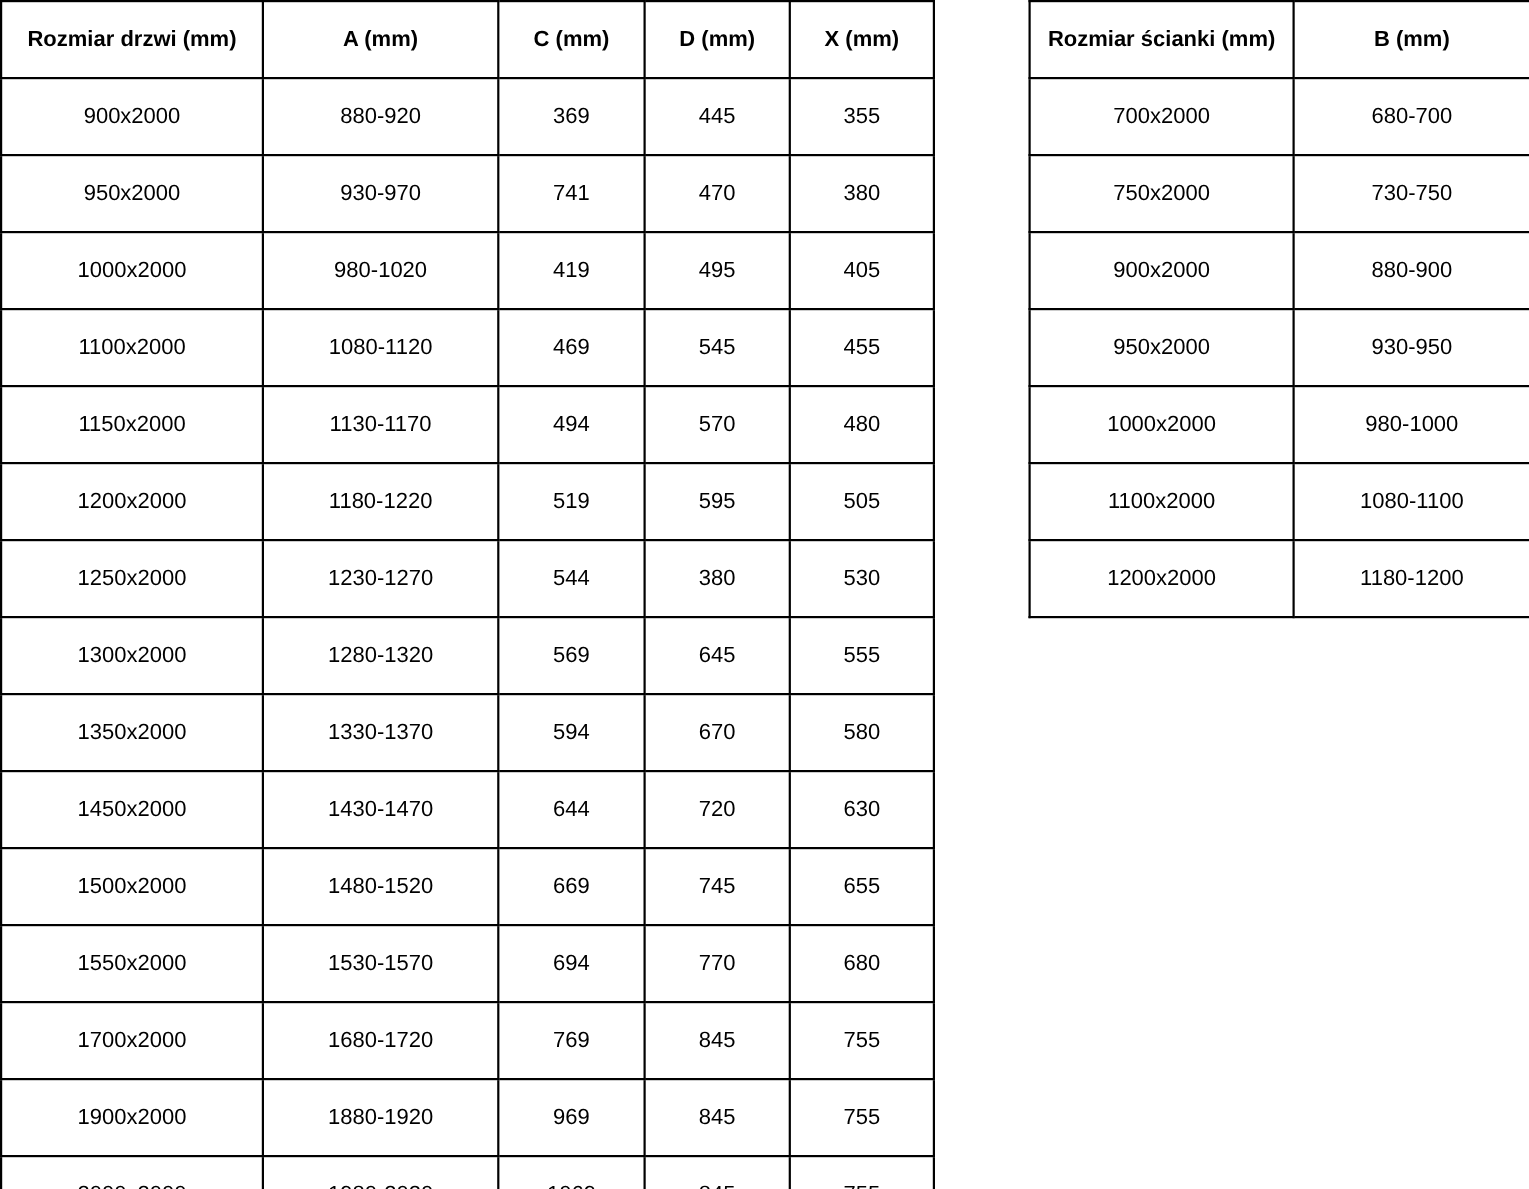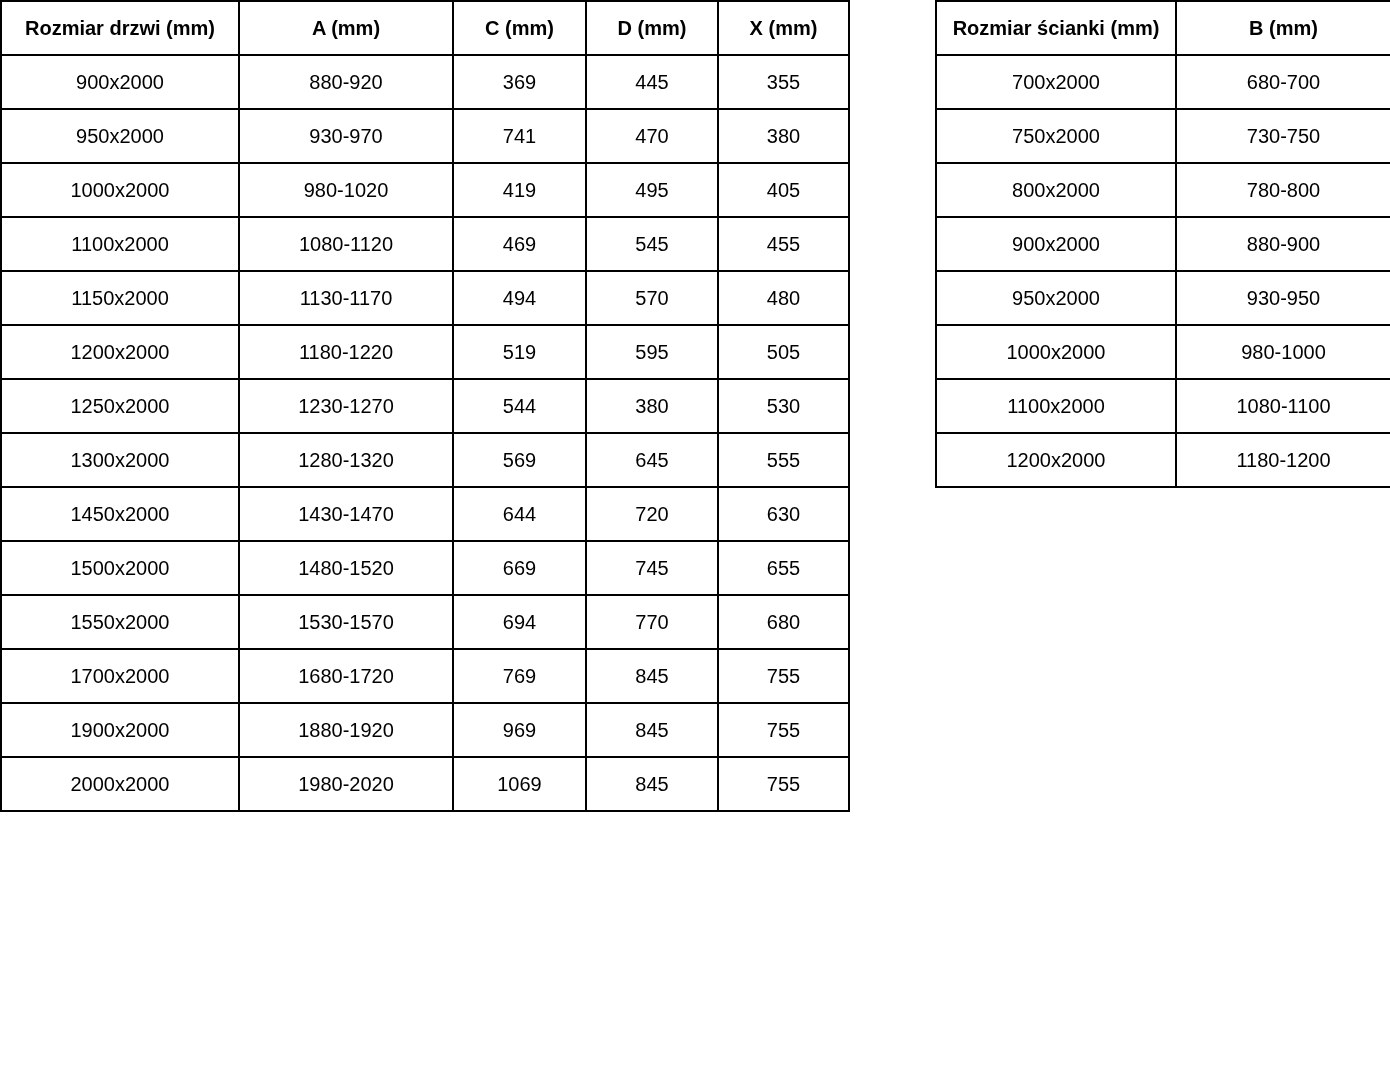--- a/index.html
+++ b/index.html
@@ -34,21 +34,21 @@
     padding: 0;
     font-size: 20px;
     line-height: 1;
     overflow: hidden;
     white-space: nowrap;
   }
   table.spec th {
     font-weight: bold;
   }
   table.spec tr {
-    height: 54px;
+    height: 70px;
     border-radius: 13px;
   }
   table.doors {
     left: 0;
     width: 848px;
   }
   table.walls {
     left: 935px;
     width: 455px;
   }
@@ -126,20 +126,27 @@
           <td>530</td>
         </tr>
         <tr>
           <td>1300x2000</td>
           <td>1280-1320</td>
           <td>569</td>
           <td>645</td>
           <td>555</td>
         </tr>
         <tr>
+          <td>1350x2000</td>
+          <td>1330-1370</td>
+          <td>594</td>
+          <td>670</td>
+          <td>580</td>
+        </tr>
+        <tr>
           <td>1450x2000</td>
           <td>1430-1470</td>
           <td>644</td>
           <td>720</td>
           <td>630</td>
         </tr>
         <tr>
           <td>1500x2000</td>
           <td>1480-1520</td>
           <td>669</td>
@@ -191,24 +198,20 @@
     <tbody>
         <tr>
           <td>700x2000</td>
           <td>680-700</td>
         </tr>
         <tr>
           <td>750x2000</td>
           <td>730-750</td>
         </tr>
         <tr>
-          <td>800x2000</td>
-          <td>780-800</td>
-        </tr>
-        <tr>
           <td>900x2000</td>
           <td>880-900</td>
         </tr>
         <tr>
           <td>950x2000</td>
           <td>930-950</td>
         </tr>
         <tr>
           <td>1000x2000</td>
           <td>980-1000</td>

